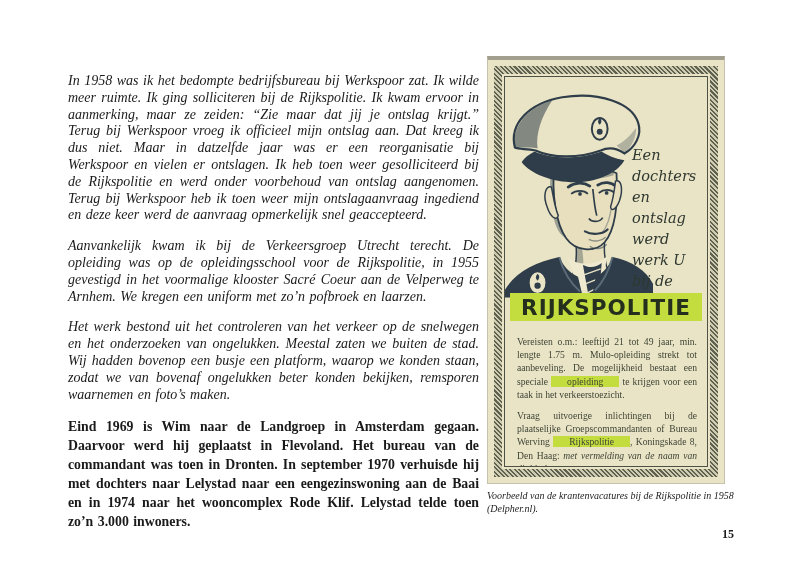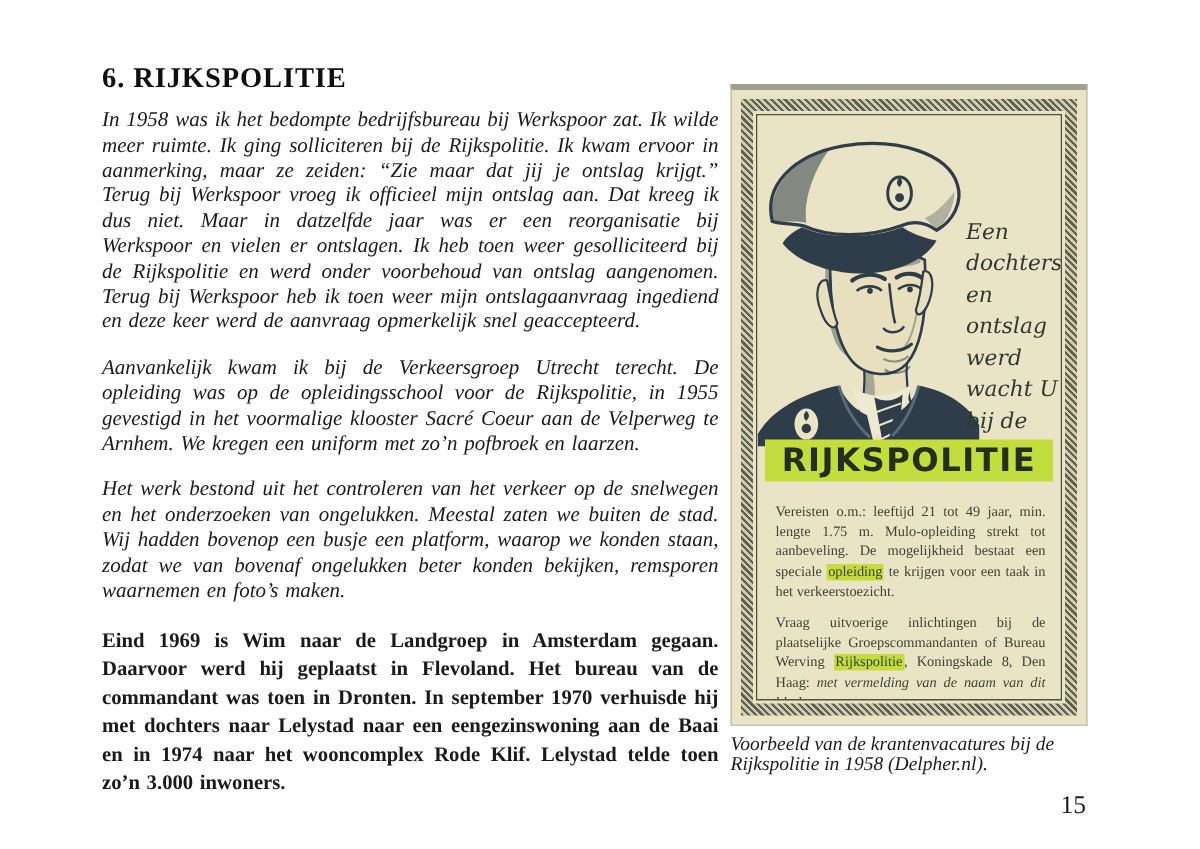--- a/index.html
+++ b/index.html
@@ -47,58 +47,57 @@
   .ad-inner { position:relative; width:100%; height:100%; background:#eae4c6; overflow:hidden; }
 
   .portrait { position:absolute; left:0px; top:0px; width:148px; height:222px; }
 
   .tagline {
     position:absolute; left:127px; top:68px; width:72px;
     font-family:"DejaVu Serif", serif; font-style:italic;
     font-size:14.5px; line-height:21px; color:#2e3830;
     white-space:nowrap;
   }
-  .tagline span { display:block;margin-left:12px; }
+  .tagline span { display:block; }
 
   .brand-bar {
     position:absolute; left:5px; right:5px; top:216px; height:28px;
     background:#c4dd3e; display:flex; align-items:center; justify-content:center;
   }
   .brand-text {
     font-family:"DejaVu Sans", sans-serif; font-weight:bold;
     font-size:21.5px; letter-spacing:1px; color:#24301d;
   }
 
   .ad-copy {
     position:absolute; left:12px; right:10px; top:258px;
     font-family:"Liberation Serif", serif;
     font-size:9.6px; line-height:13.2px; text-align:justify;
     color:#3d4335;
   }
   .ad-copy p { margin-bottom:8px; }
-  .hl { background:#c4dd3e; padding:0 1px; }
+  .hl { background:#c4dd3e; padding:0 16px; }
   .ad-note { font-style:italic; }
 
   .caption {
     position:absolute; left:487px; top:489px; width:258px;
     font-family:"Liberation Serif", serif; font-style:italic;
-    font-size:13px; line-height:13.2px; color:#1c1c1c;
+    font-size:10px; line-height:13.2px; color:#1c1c1c;
   }
 
   .page-number {
-    position:absolute; right:76px; top:527px;
-    font-family:"Liberation Serif", serif; font-size:17px; color:#1c1c1c;
+    position:absolute; right:66px; top:527px;
+    font-family:"Liberation Serif", serif; font-size:12px; color:#1c1c1c;font-weight:bold;
   }
 </style>
 </head>
 <body>
 
 <div class="page">
 
-  <h1 class="heading">6. RIJKSPOLITIE</h1>
 
   <div class="text-col">
     <p class="para">In 1958 was ik het bedompte bedrijfsbureau bij Werkspoor zat. Ik wilde meer ruimte. Ik ging solliciteren bij de Rijkspolitie. Ik kwam ervoor in aanmerking, maar ze zeiden: “Zie maar dat jij je ontslag krijgt.” Terug bij Werkspoor vroeg ik officieel mijn ontslag aan. Dat kreeg ik dus niet. Maar in datzelfde jaar was er een reorganisatie bij Werkspoor en vielen er ontslagen. Ik heb toen weer gesolliciteerd bij de Rijkspolitie en werd onder voorbehoud van ontslag aangenomen. Terug bij Werkspoor heb ik toen weer mijn ontslagaanvraag ingediend en deze keer werd de aanvraag opmerkelijk snel geaccepteerd.</p>
     <p class="para">Aanvankelijk kwam ik bij de Verkeersgroep Utrecht terecht. De opleiding was op de opleidingsschool voor de Rijkspolitie, in 1955 gevestigd in het voormalige klooster Sacré Coeur aan de Velperweg te Arnhem. We kregen een uniform met zo’n pofbroek en laarzen.</p>
     <p class="para">Het werk bestond uit het controleren van het verkeer op de snelwegen en het onderzoeken van ongelukken. Meestal zaten we buiten de stad. Wij hadden bovenop een busje een platform, waarop we konden staan, zodat we van bovenaf ongelukken beter konden bekijken, remsporen waarnemen en foto’s maken.</p>
     <p class="para bold">Eind 1969 is Wim naar de Landgroep in Amsterdam gegaan. Daarvoor werd hij geplaatst in Flevoland. Het bureau van de commandant was toen in Dronten. In september 1970 verhuisde hij met dochters naar Lelystad naar een eengezinswoning aan de Baai en in 1974 naar het wooncomplex Rode Klif. Lelystad telde toen zo’n 3.000 inwoners.</p>
   </div>
 
   <figure class="advert">
     <div class="ad-scan">
@@ -171,21 +170,21 @@
                   </g>
                 </g>
               </svg>
 
               <div class="tagline">
                 <span>Een</span>
                 <span>dochters</span>
                 <span>en</span>
                 <span>ontslag</span>
                 <span>werd</span>
-                <span>wacht U</span>
+                <span>werk U</span>
                 <span>bij de</span>
               </div>
 
               <div class="brand-bar">
                 <span class="brand-text">RIJKSPOLITIE</span>
               </div>
 
               <div class="ad-copy">
                 <p><span>Vereisten o.m.: leeftijd 21 tot 49 jaar, min. lengte 1.75 m. Mulo-opleiding strekt tot aanbeveling. De mogelijkheid bestaat een speciale </span><span class="hl">opleiding</span><span> te krijgen voor een taak in het verkeerstoezicht.</span></p>
                 <p><span>Vraag uitvoerige inlichtingen bij de plaatselijke Groepscommandanten of Bureau Werving </span><span class="hl">Rijkspolitie</span><span>, Koningskade 8, Den Haag: </span><span class="ad-note">met vermelding van de naam van dit blad.</span></p>

